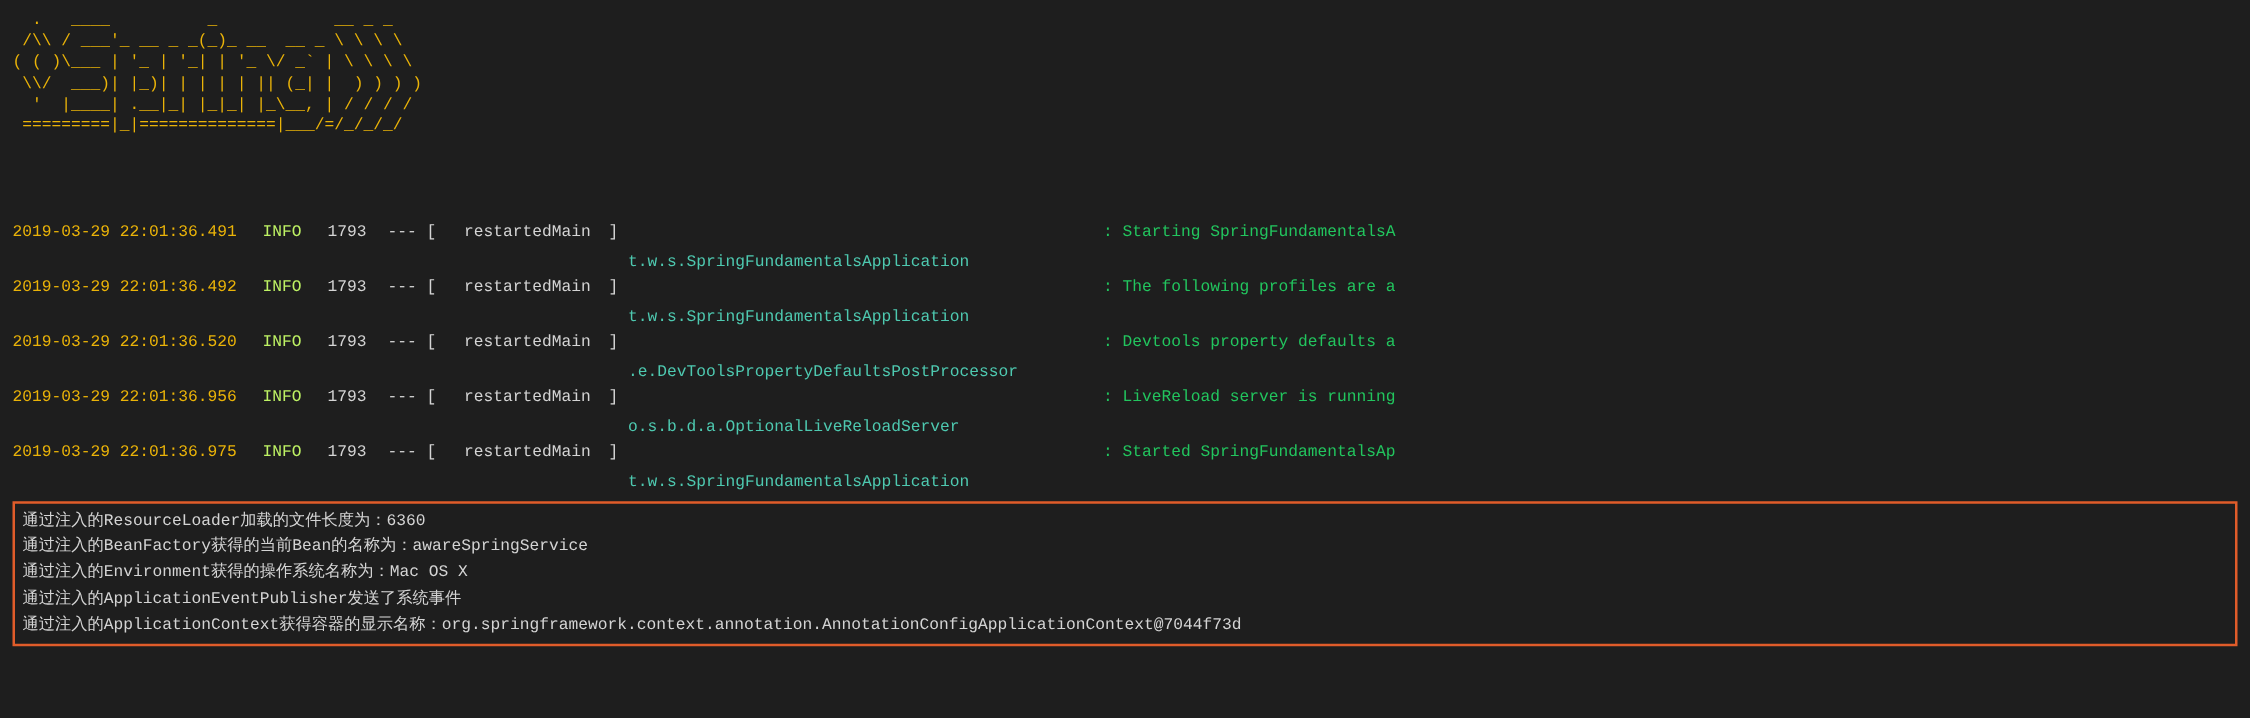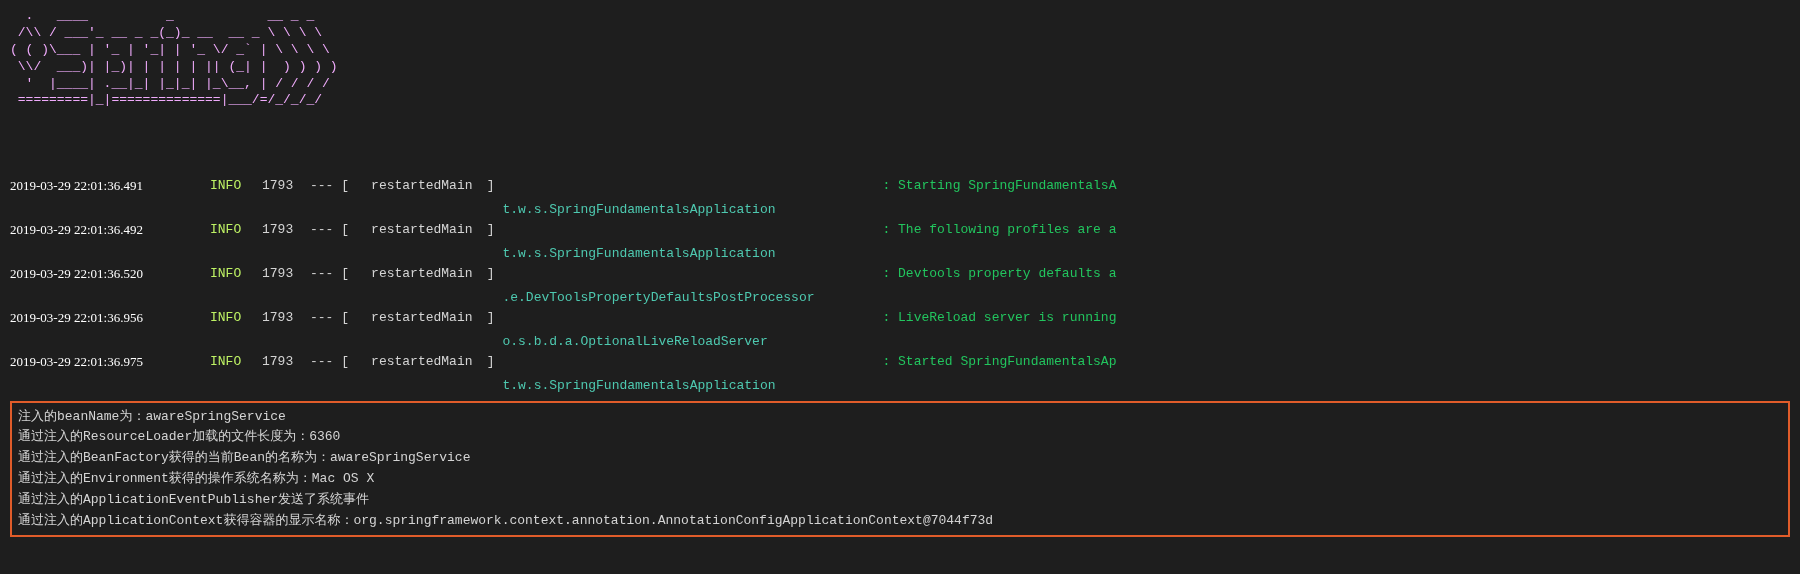--- a/index.html
+++ b/index.html
@@ -10,21 +10,21 @@
       font-size: 13px;
       width: 1800px;
       min-height: 574px;
       overflow: hidden;
     }
     .console-wrapper {
       padding: 8px 10px;
       width: 100%;
     }
     .spring-banner {
-      color: #f0abfc;
+      color: #eab308;
       line-height: 1.3;
       margin-bottom: 4px;
       white-space: pre;
       font-size: 13px;
     }
     .spring-boot-line {
       white-space: pre;
       font-size: 13px;
       line-height: 1.4;
       margin-bottom: 8px;
@@ -39,23 +39,22 @@
       margin-bottom: 4px;
     }
     .log-line {
       white-space: pre;
       line-height: 1.55;
       font-size: 13px;
       display: flex;
       flex-direction: row;
     }
     .log-timestamp {
-      color: #ffffff;
+      color: #eab308;
       min-width: 200px;
-      font-family: Liberation Serif, serif;
     }
     .log-level-info {
       color: #bef264;
       min-width: 52px;
     }
     .log-pid {
       color: #d4d4d4;
       min-width: 48px;
     }
     .log-separator {
@@ -109,21 +108,20 @@
 
   <div class="log-lines" id="log-lines-container">
   <div class="log-line"><span class="log-timestamp">2019-03-29 22:01:36.491 </span><span class="log-level-info">INFO </span><span class="log-pid">1793 </span><span class="log-separator">--- </span><span class="log-bracket-sep">[ </span><span class="log-thread">restartedMain</span><span class="log-bracket-sep">] </span><span class="log-logger">t.w.s.SpringFundamentalsApplication </span><span class="log-message">: Starting SpringFundamentalsA</span></div>
       <div class="log-line"><span class="log-timestamp">2019-03-29 22:01:36.492 </span><span class="log-level-info">INFO </span><span class="log-pid">1793 </span><span class="log-separator">--- </span><span class="log-bracket-sep">[ </span><span class="log-thread">restartedMain</span><span class="log-bracket-sep">] </span><span class="log-logger">t.w.s.SpringFundamentalsApplication </span><span class="log-message">: The following profiles are a</span></div>
       <div class="log-line"><span class="log-timestamp">2019-03-29 22:01:36.520 </span><span class="log-level-info">INFO </span><span class="log-pid">1793 </span><span class="log-separator">--- </span><span class="log-bracket-sep">[ </span><span class="log-thread">restartedMain</span><span class="log-bracket-sep">] </span><span class="log-logger">.e.DevToolsPropertyDefaultsPostProcessor </span><span class="log-message">: Devtools property defaults a</span></div>
       <div class="log-line"><span class="log-timestamp">2019-03-29 22:01:36.956 </span><span class="log-level-info">INFO </span><span class="log-pid">1793 </span><span class="log-separator">--- </span><span class="log-bracket-sep">[ </span><span class="log-thread">restartedMain</span><span class="log-bracket-sep">] </span><span class="log-logger">o.s.b.d.a.OptionalLiveReloadServer </span><span class="log-message">: LiveReload server is running</span></div>
       <div class="log-line"><span class="log-timestamp">2019-03-29 22:01:36.975 </span><span class="log-level-info">INFO </span><span class="log-pid">1793 </span><span class="log-separator">--- </span><span class="log-bracket-sep">[ </span><span class="log-thread">restartedMain</span><span class="log-bracket-sep">] </span><span class="log-logger">t.w.s.SpringFundamentalsApplication </span><span class="log-message">: Started SpringFundamentalsAp</span></div>
     </div>
 
   <div class="highlighted-box" id="highlighted-box">
-  <div class="highlight-line">注入的beanName为：awareSpringService</div>
       <div class="highlight-line">通过注入的ResourceLoader加载的文件长度为：6360</div>
       <div class="highlight-line">通过注入的BeanFactory获得的当前Bean的名称为：awareSpringService</div>
       <div class="highlight-line">通过注入的Environment获得的操作系统名称为：Mac OS X</div>
       <div class="highlight-line">通过注入的ApplicationEventPublisher发送了系统事件</div>
       <div class="highlight-line">通过注入的ApplicationContext获得容器的显示名称：org.springframework.context.annotation.AnnotationConfigApplicationContext@7044f73d</div>
     </div>
 
 </div>
 
 </body></html>

